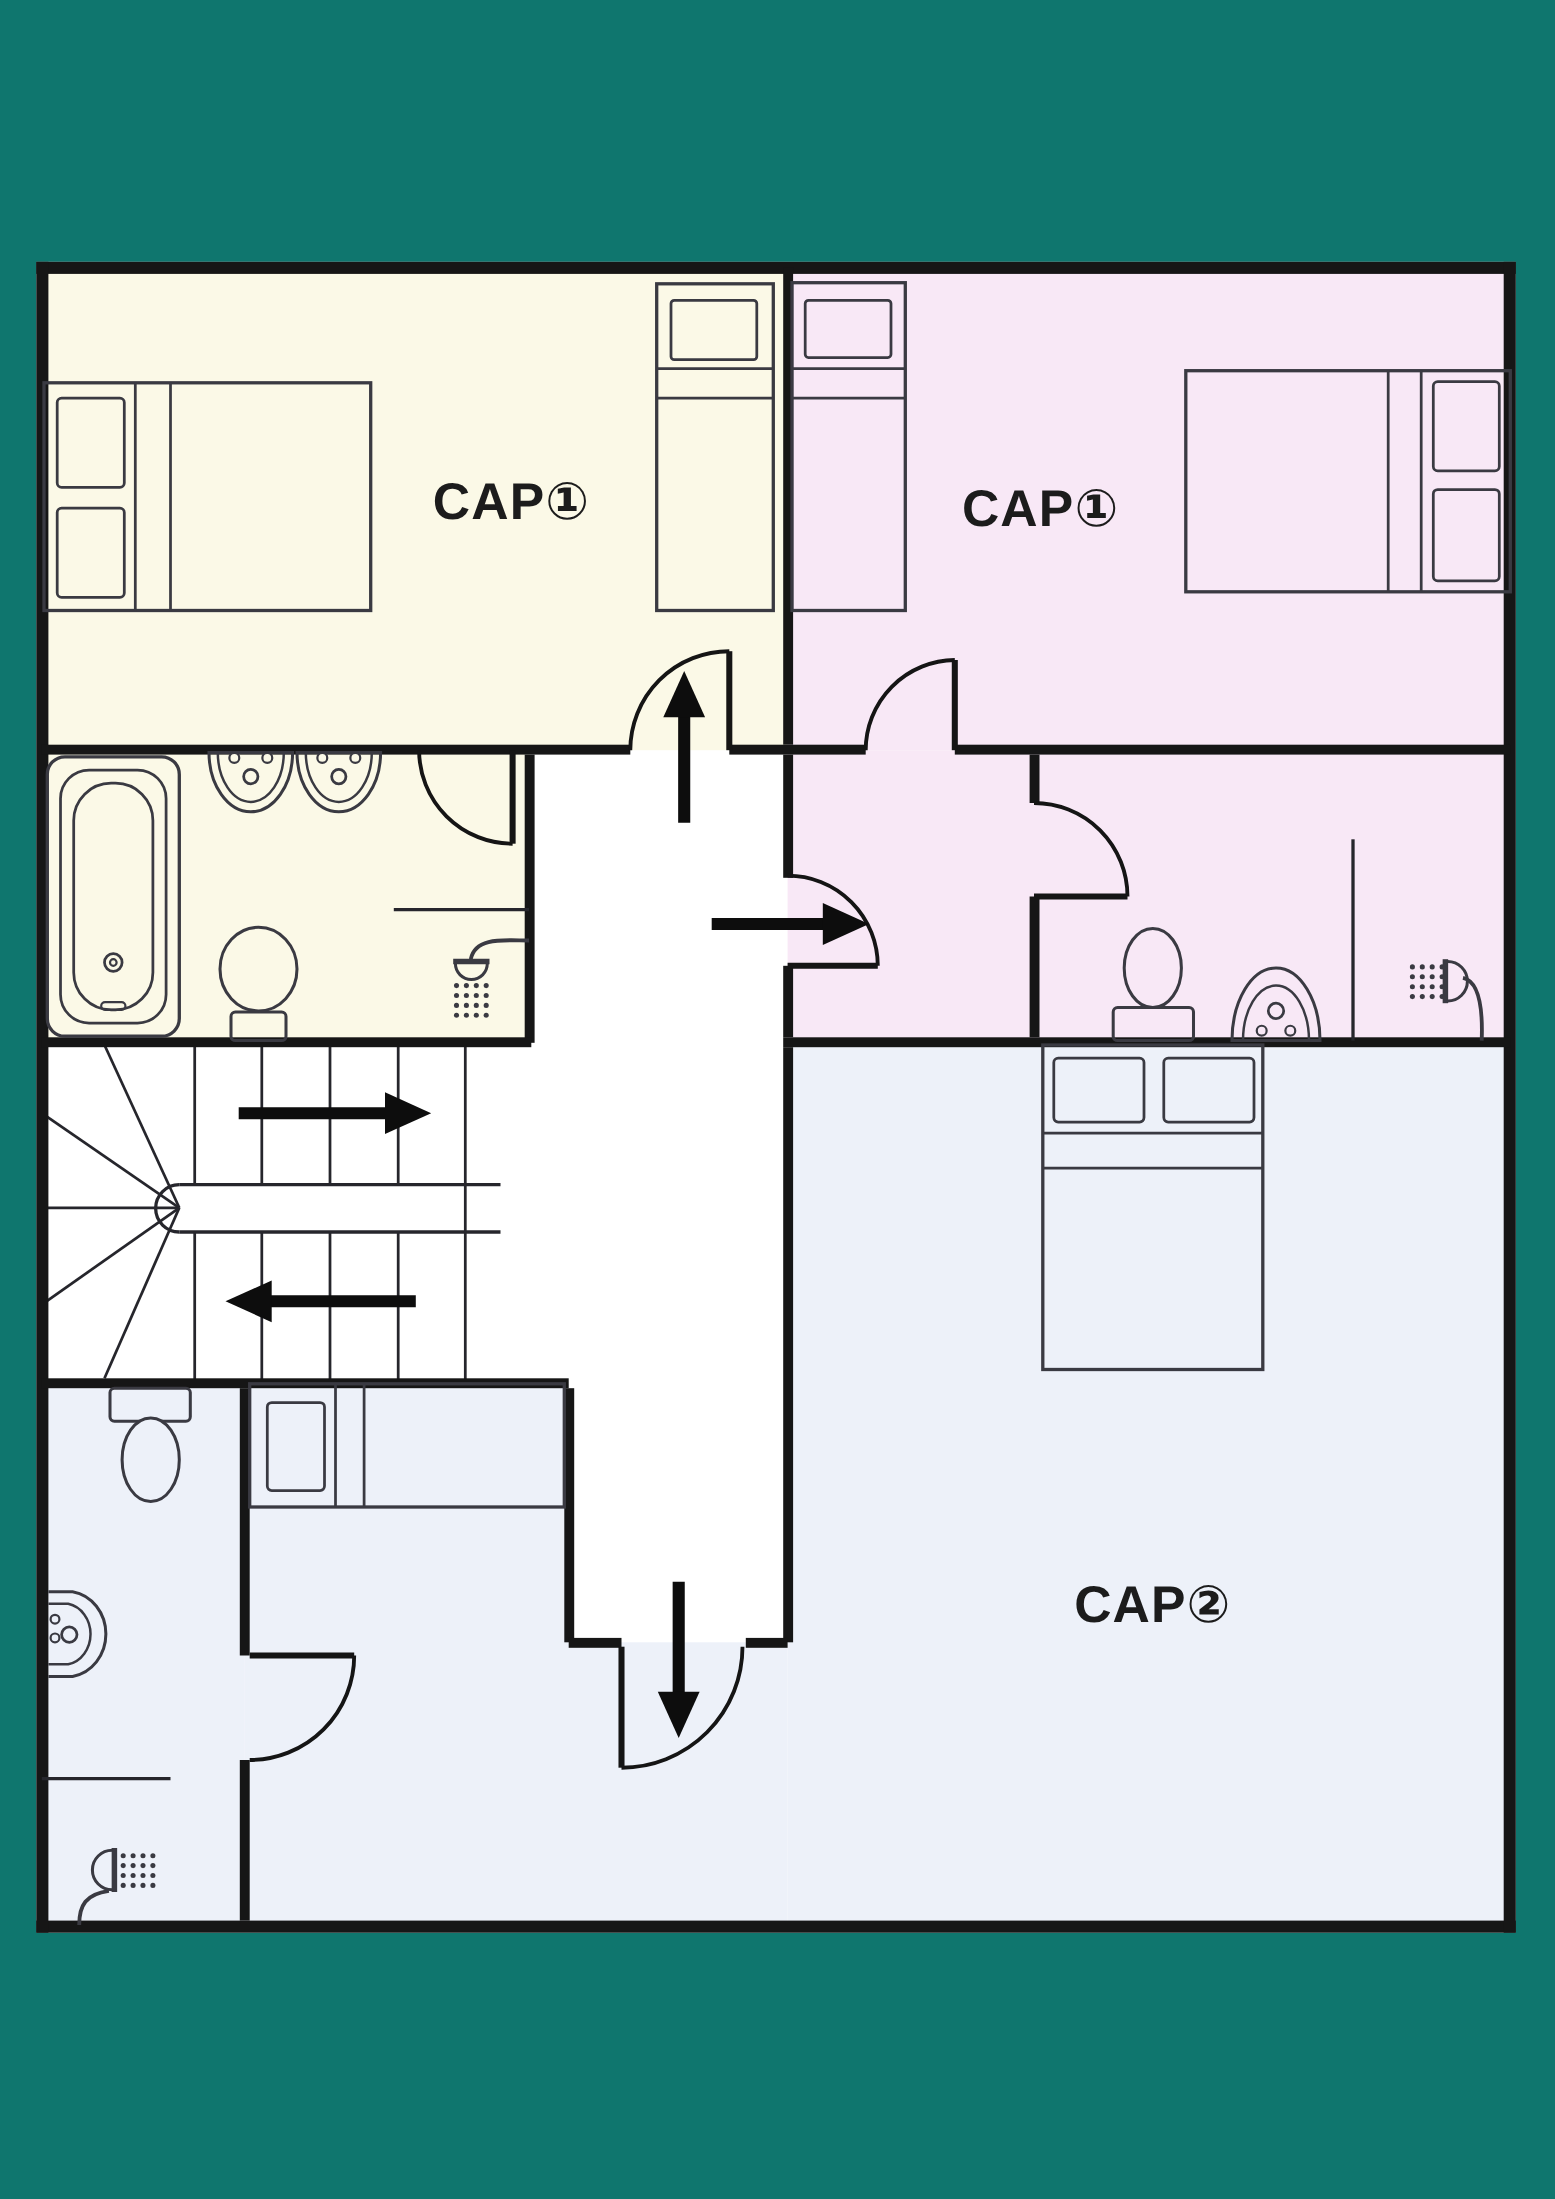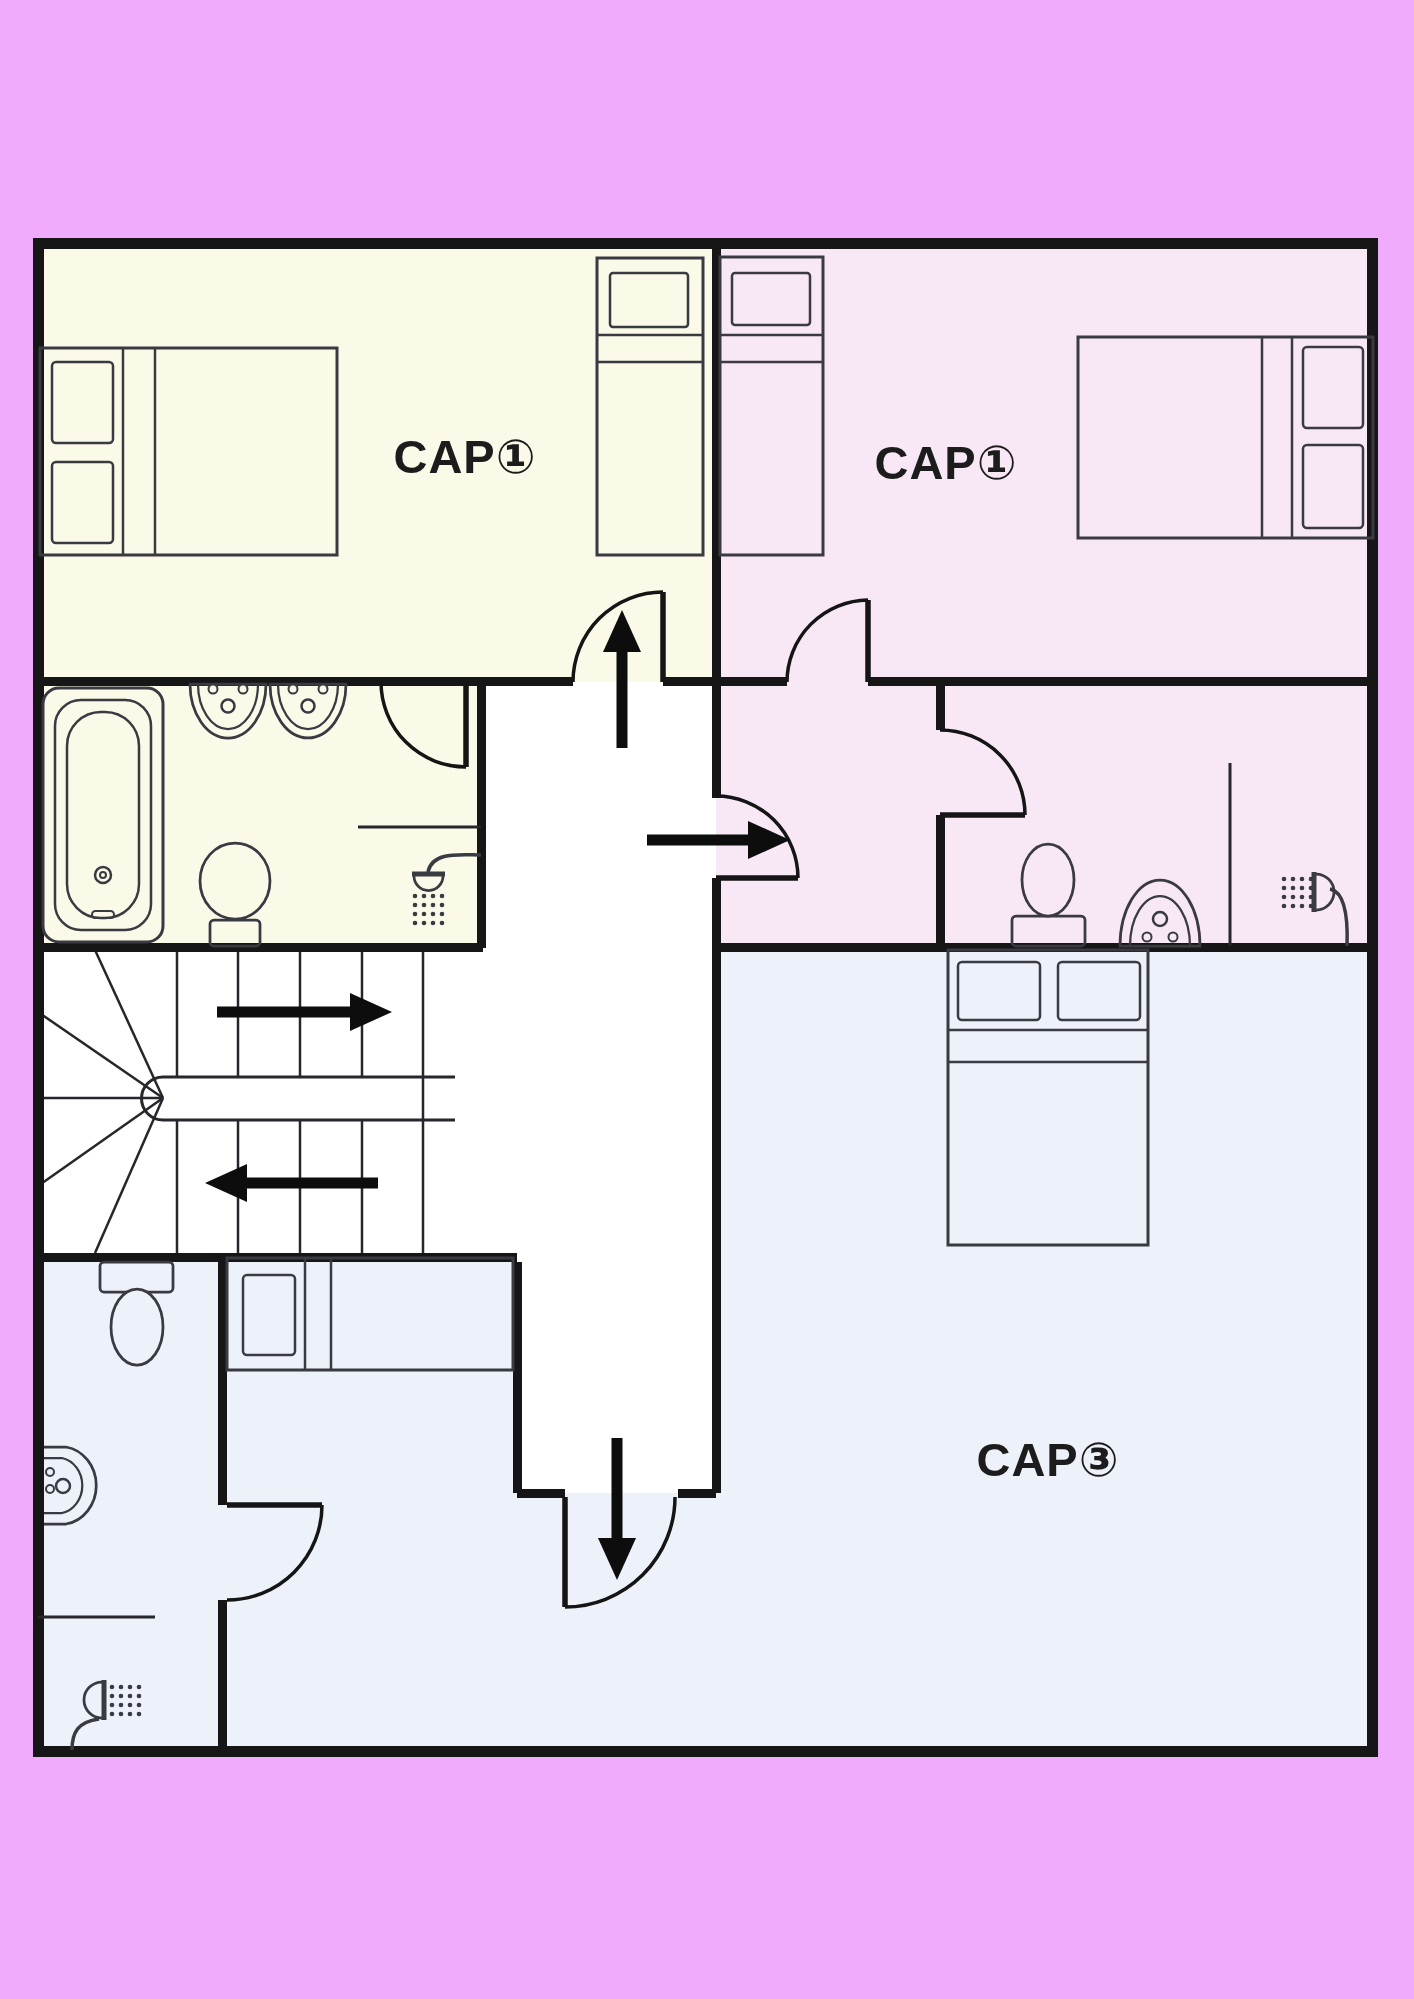--- a/index.html
+++ b/index.html
@@ -1,16 +1,16 @@
 <!DOCTYPE html>
 <html><head>
 <meta charset="utf-8">
 <style>
   html,body{margin:0;padding:0;background:#ffffff;}
-  .stage{position:relative;width:1414px;height:1999px;background:#f0abfc;
+  .stage{position:relative;width:1414px;height:1999px;background:#0f766e;
          font-family:"Liberation Sans","DejaVu Sans",sans-serif;}
   svg{position:absolute;left:0;top:0;}
   .room-label{position:absolute;transform:translate(-50%,-50%);
       font-weight:700;font-size:47px;letter-spacing:1px;color:#1c1c1c;
       font-family:"Liberation Sans","DejaVu Sans",sans-serif;white-space:nowrap;}
   #lbl-cap1{left:465px;top:456px;}
   #lbl-cap2{left:946px;top:462px;}
   #lbl-cap3{left:1048px;top:1459px;}
 </style>
 </head>
@@ -212,14 +212,14 @@
       <polygon points="790,840 748,821 748,859" fill="#0d0d0d"></polygon>
       <line x1="217" y1="1012" x2="352" y2="1012" fill="none" stroke="#0d0d0d" stroke-width="11"></line>
       <polygon points="392,1012 350,993 350,1031" fill="#0d0d0d"></polygon>
       <line x1="378" y1="1183" x2="245" y2="1183" fill="none" stroke="#0d0d0d" stroke-width="11"></line>
       <polygon points="205,1183 247,1164 247,1202" fill="#0d0d0d"></polygon>
       <line x1="617" y1="1438" x2="617" y2="1540" fill="none" stroke="#0d0d0d" stroke-width="11"></line>
       <polygon points="617,1580 598,1538 636,1538" fill="#0d0d0d"></polygon>
     </svg>
   <div class="room-label" id="lbl-cap1">CAP①</div>
   <div class="room-label" id="lbl-cap2">CAP①</div>
-  <div class="room-label" id="lbl-cap3">CAP③</div>
+  <div class="room-label" id="lbl-cap3">CAP②</div>
 </div>
 
 </body></html>

